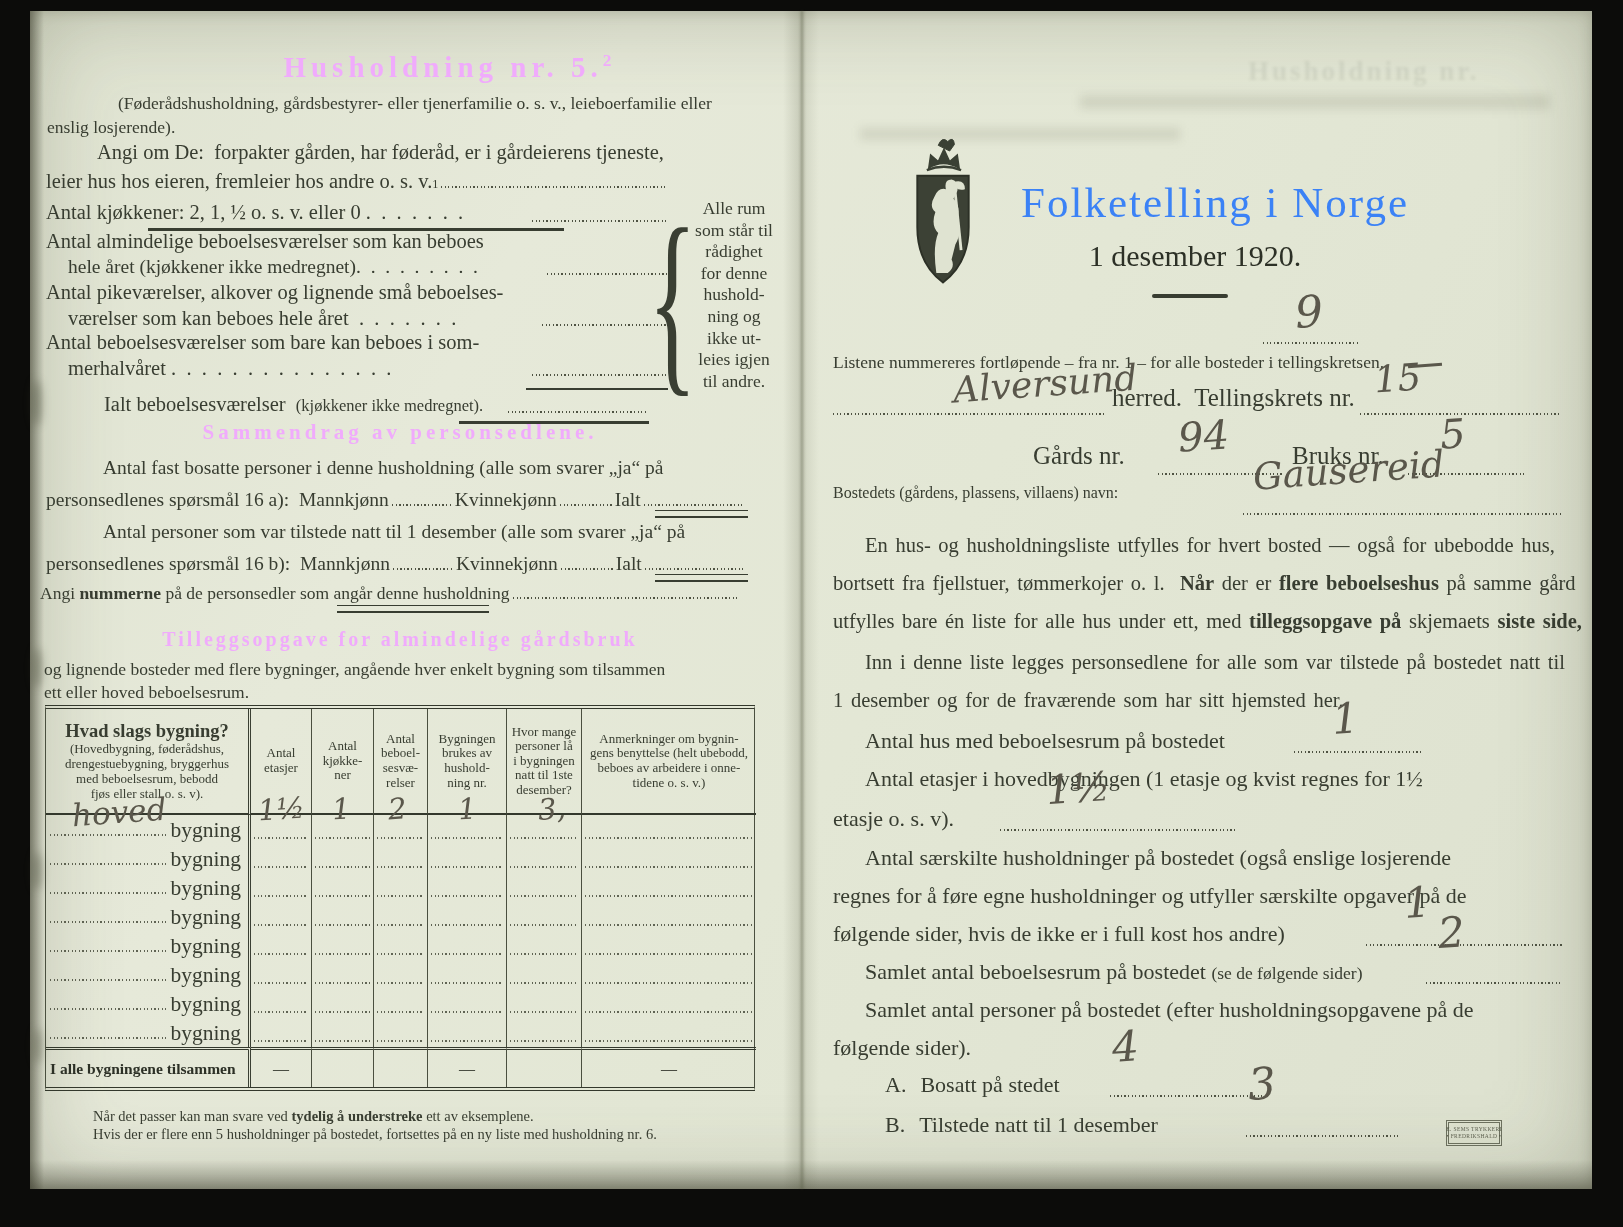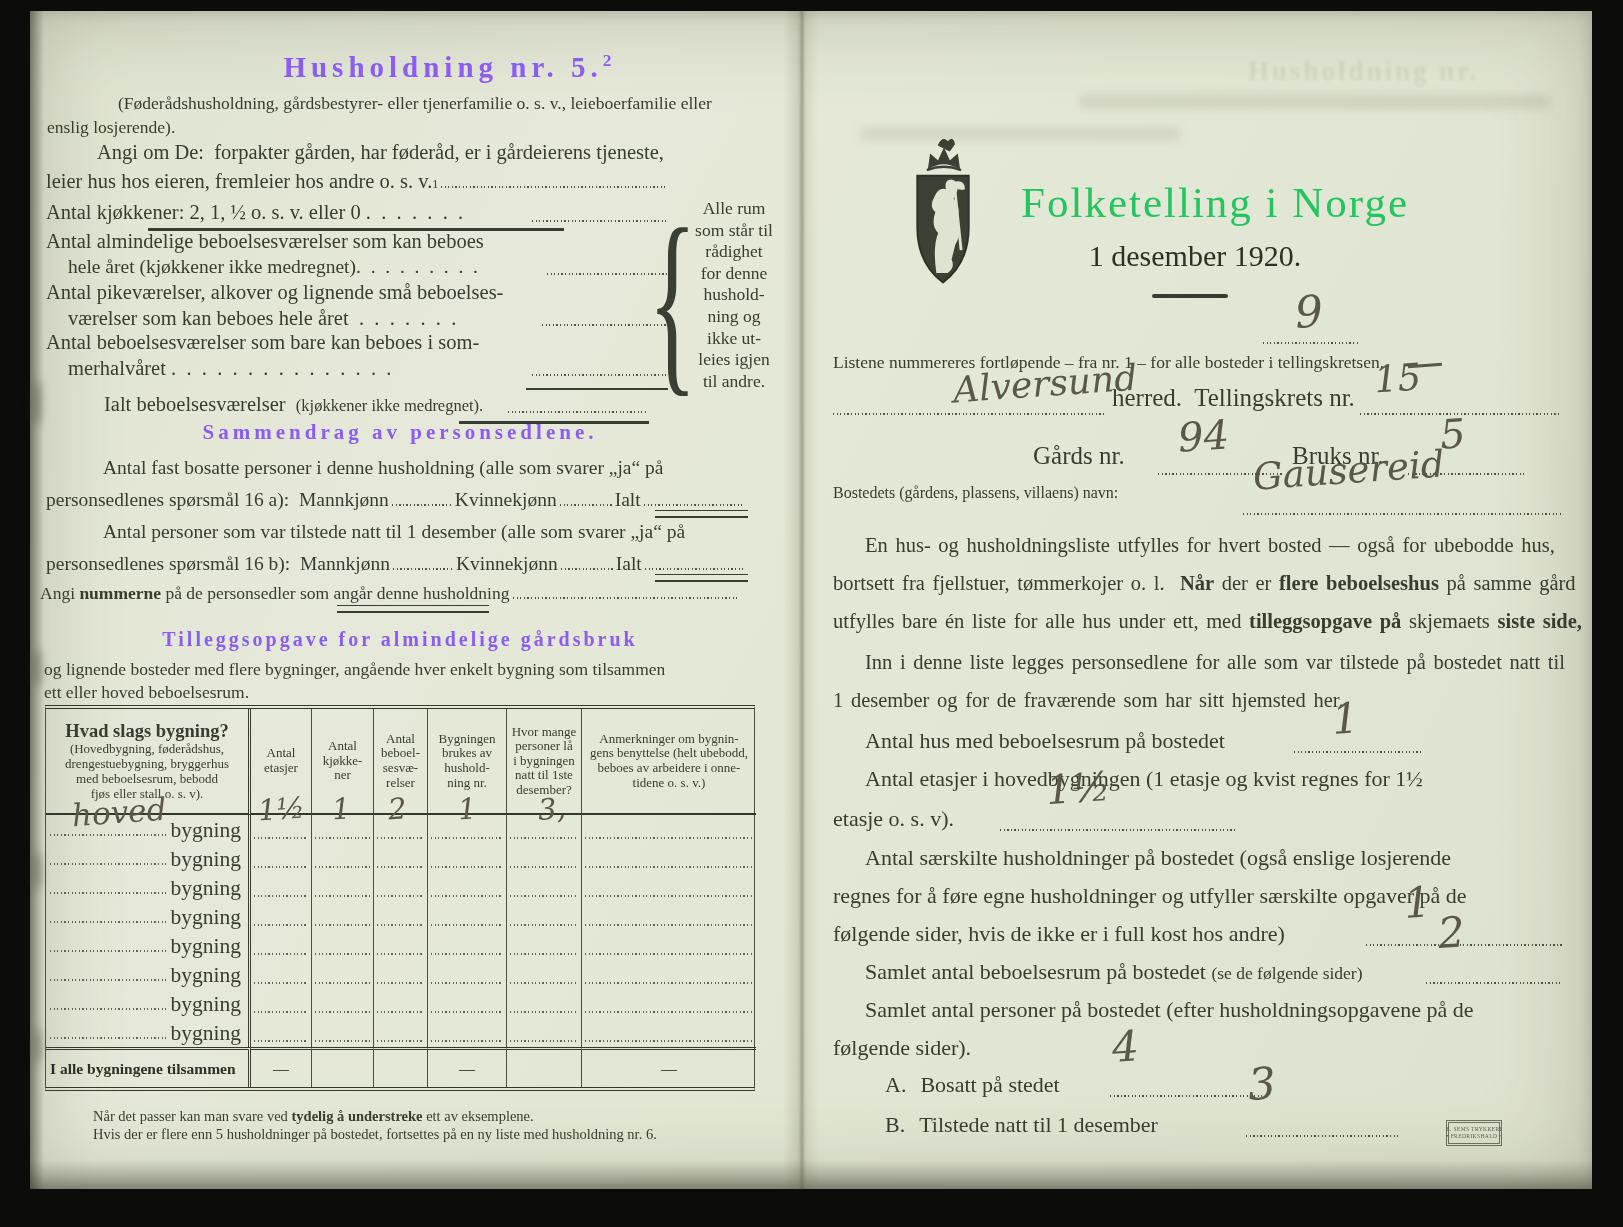--- a/index.html
+++ b/index.html
@@ -19,21 +19,21 @@
   .ghost{position:absolute;color:#3a4034;opacity:.09;filter:blur(1.4px);font-weight:bold;
          font-size:27px;letter-spacing:3px;white-space:pre;}
   .ghostbar{position:absolute;background:rgba(70,74,52,.12);filter:blur(5px);}
 
   
   .t{position:absolute;color:#383d31;white-space:pre;line-height:1.18;}
   .s14{font-size:14.5px}.s16{font-size:16.5px}.s17{font-size:17.5px}.s19{font-size:19.5px}
   .s20{font-size:20.5px}.s22{font-size:22px}
   .b{font-weight:bold}
   .ctr{text-align:center}
-  .dark{color:#8b5cf6}
+  .dark{color:#f0abfc}
   .ital-sup{font-size:.6em;vertical-align:super}
 
   
   .hw{position:absolute;font-family:"DejaVu Serif",serif;font-style:italic;color:#5a574b;
       white-space:pre;transform:rotate(-4deg);line-height:1;}
 
   
   .dfill{position:absolute;height:2px;
          background:repeating-linear-gradient(90deg,rgba(62,66,50,.9) 0 1.3px,transparent 1.3px 3.6px);}
   .if{height:2px;align-self:flex-end;
@@ -111,21 +111,21 @@
   
   .hw-hoved{left:72px;top:797px;font-size:31px;}
   .hw-et{left:258px;top:795px;font-size:29px;}
   .hw-kj{left:332px;top:795px;font-size:29px;}
   .hw-be{left:388px;top:795px;font-size:29px;}
   .hw-br{left:458px;top:795px;font-size:29px;}
   .hw-pe{left:538px;top:795px;font-size:29px;}
 
   
   .rp-arms{position:absolute;left:900px;top:132px;width:86px;height:160px;}
-  .rp-title{left:975px;top:178px;width:480px;font-size:43px;letter-spacing:2px;color:#22c55e;}
+  .rp-title{left:975px;top:178px;width:480px;font-size:43px;letter-spacing:2px;color:#3b82f6;}
   .rp-date{left:975px;top:238px;width:440px;font-size:30px;color:#2c3026;}
   .rp-rule{left:1152px;top:294px;width:76px;height:3.5px;border-radius:2px;}
   .rp-skjema{left:913px;top:310px;font-size:25px;}
   .rp-skjemaf{left:1263px;top:342px;width:96px;}
   .hw-skjema{left:1295px;top:290px;font-size:44px;}
   .rp-note{left:833px;top:352px;}
   .rp-herredf{left:833px;top:413px;width:274px;}
   .hw-herred{left:953px;top:366px;font-size:36px;}
   .rp-herred{left:1112px;top:383px;font-size:25px;}
   .rp-kretsf{left:1360px;top:413px;width:200px;}

